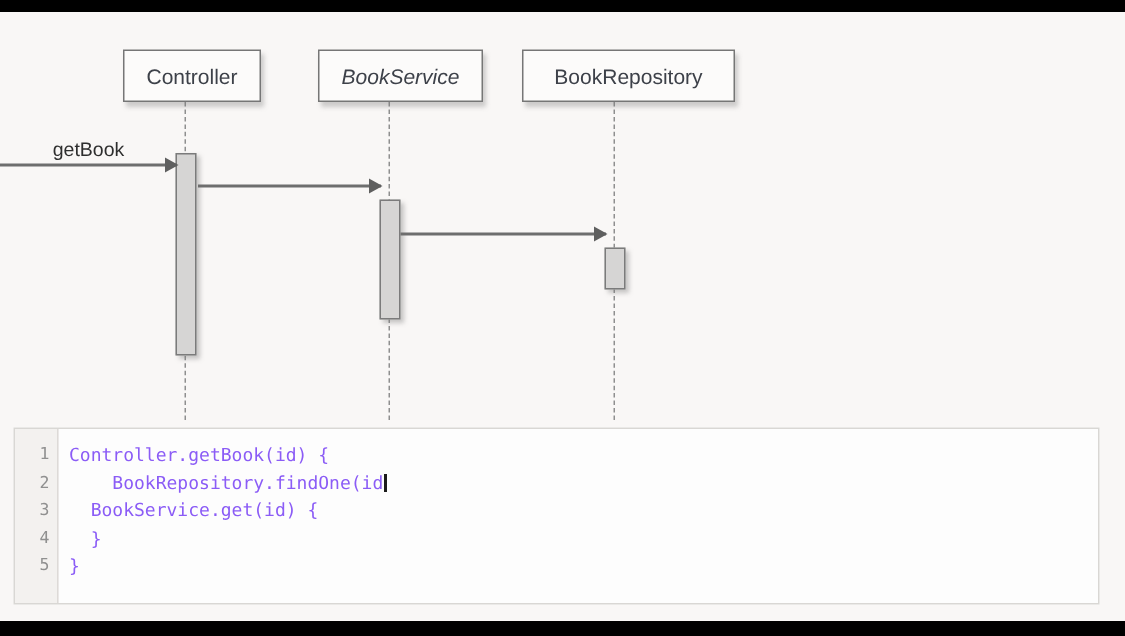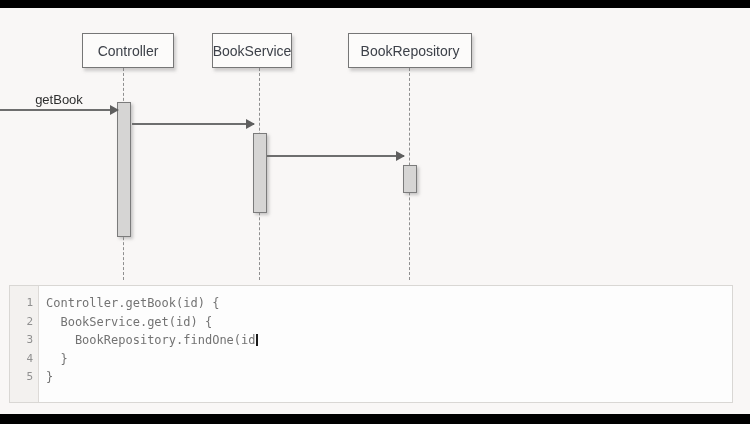--- a/index.html
+++ b/index.html
@@ -15,22 +15,22 @@
 
   
   .actor{
     position:absolute;top:33px;height:35px;
     background:#fcfbfa;border:1px solid #767676;
     box-shadow:2px 3px 3px rgba(120,120,120,0.35);
     display:flex;align-items:center;justify-content:center;
     font-size:14px;color:#3d4149;box-sizing:border-box;
   }
   #actor-controller{left:82px;width:92px;}
-  #actor-bookservice{left:212px;width:80px;}
-  #actor-bookrepository{left:348px;width:124px;}
+  #actor-bookservice{left:212px;width:110px;font-style:italic;}
+  #actor-bookrepository{left:348px;width:142px;}
 
   
   .lifeline{position:absolute;top:68px;height:212px;width:0;border-left:1px dashed #8f8f8f;}
   #lifeline-controller{left:123px;}
   #lifeline-bookservice{left:259px;}
   #lifeline-bookrepository{left:409px;}
 
   
   .activation{
     position:absolute;width:14px;background:#d6d5d4;border:1px solid #7b7b7b;
@@ -65,21 +65,21 @@
   #gutter{
     width:29px;background:#f3f1ef;border-right:1px solid #dddad7;
     padding-top:8px;box-sizing:border-box;
   }
   .gutter-num{
     height:18.5px;line-height:18.5px;text-align:right;padding-right:5px;
     font-size:11px;color:#909090;
   }
   #code{padding:8px 0 0 7px;flex:1;}
   .code-line{
-    height:18.5px;line-height:18.5px;font-size:12px;color:#737373;
+    height:18.5px;line-height:18.5px;font-size:12px;color:#8b5cf6;
     white-space:pre;
   }
   #cursor{
     display:inline-block;width:1.5px;height:12px;background:#1c1c1c;
     vertical-align:-2px;margin-left:0.5px;
   }
 </style>
 </head>
 <body>
 
@@ -131,22 +131,22 @@
   <div id="editor">
     <div id="gutter">
       <div class="gutter-num">1</div>
       <div class="gutter-num">2</div>
       <div class="gutter-num">3</div>
       <div class="gutter-num">4</div>
       <div class="gutter-num">5</div>
     </div>
     <div id="code">
       <div class="code-line"><span>Controller.getBook(id) {</span></div>
+      <div class="code-line"><span>    BookRepository.findOne(id</span><span id="cursor"></span></div>
       <div class="code-line"><span>  BookService.get(id) {</span></div>
-      <div class="code-line"><span>    BookRepository.findOne(id</span><span id="cursor"></span></div>
       <div class="code-line"><span>  }</span></div>
       <div class="code-line"><span>}</span></div>
     </div>
   </div>
 
   <div id="bar-bottom" class="bar"></div>
 
 </div>
 
 </body></html>

